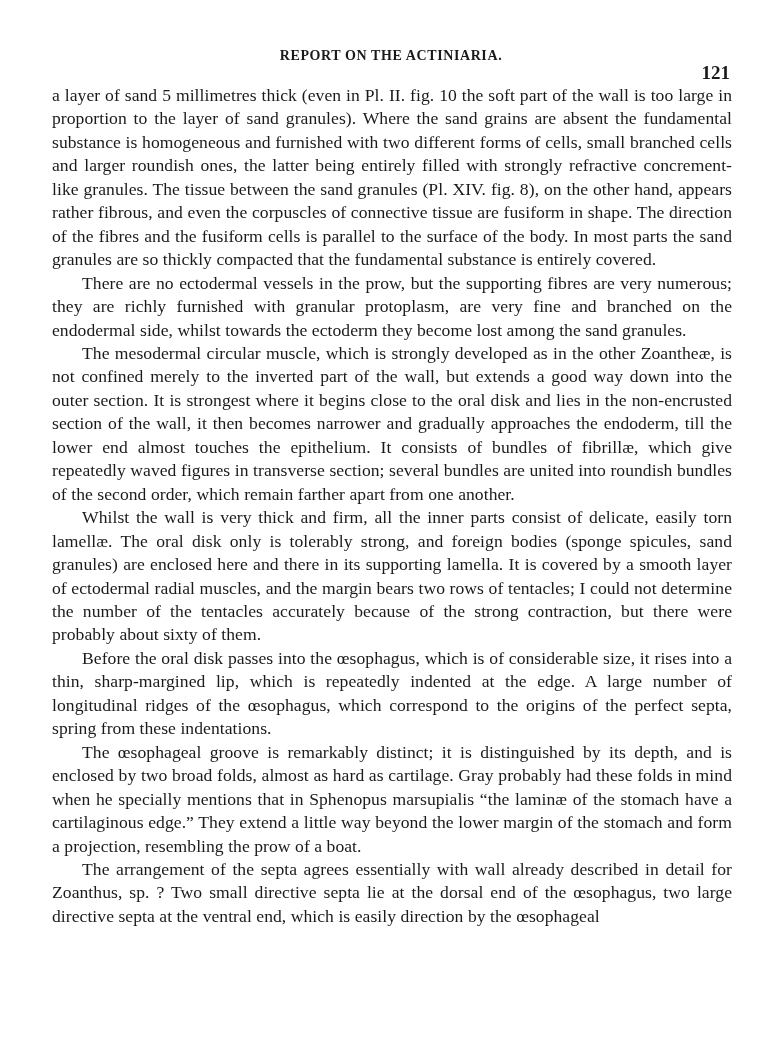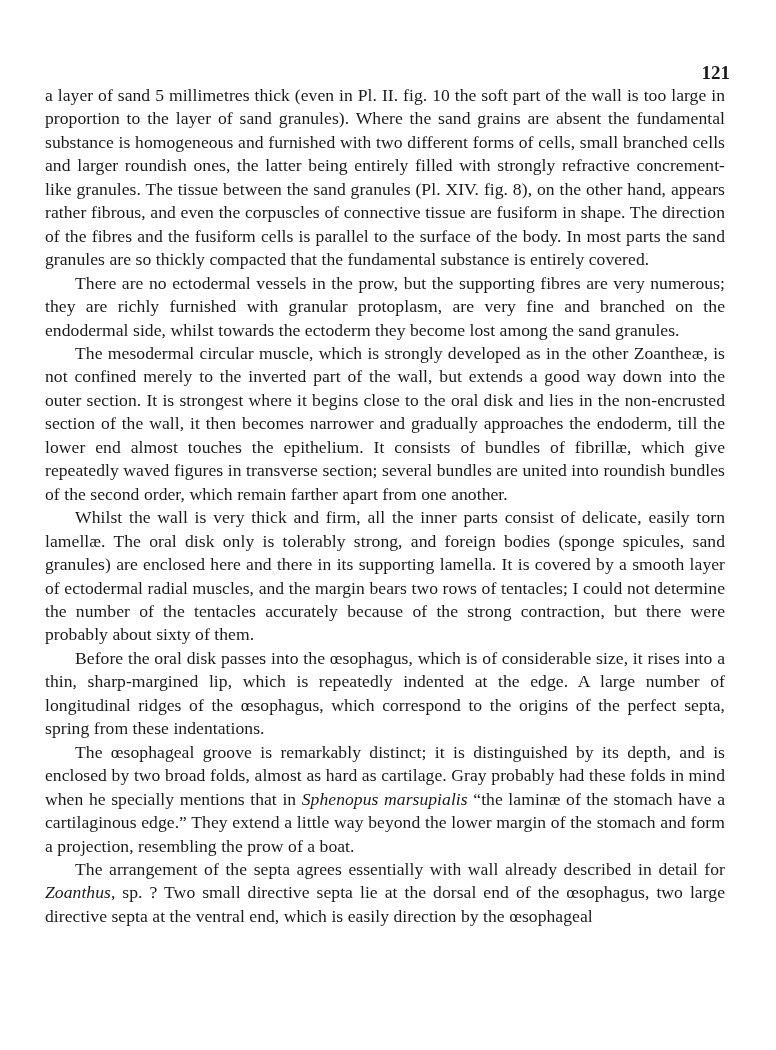--- a/index.html
+++ b/index.html
@@ -16,34 +16,35 @@
     font-family: "Liberation Serif", serif;
     font-size: 14px; letter-spacing: 0.6px; font-weight: bold;
     top: 2px;
   }
   .page-number {
     position: absolute; right: 0; top: 16px;
     font-family: "Liberation Serif", serif;
     font-size: 19px; font-weight: bold;
   }
   .body-text {
-    position: absolute; top: 84px; left: 45px; width: 680px;
+    position: absolute; top: 84px; left: 52px; width: 680px;
     font-family: "Liberation Serif", serif;
     font-size: 17.6px; line-height: 23.45px;
     text-align: justify; hyphens: manual;
     letter-spacing: 0.05px;
   }
   .para { margin: 0; text-indent: 0; }
   .para.indent { text-indent: 30px; }
-  .it { font-style: italic; }
+  .it { }
 </style>
 </head>
 <body>
 
 <div class="page-header">
+  <div class="running-title">REPORT ON THE ACTINIARIA.</div>
   <div class="page-number">121</div>
 </div>
 
 <div class="body-text">
   <p class="para">a layer of sand 5 millimetres thick (even in Pl. II. fig. 10  the soft part of the wall is too large in proportion to the layer of sand granules).  Where the sand grains are absent the fundamental substance is homogeneous and furnished with two different forms of cells, small branched cells and larger roundish ones, the latter being entirely filled with strongly refractive concrement-like granules.  The tissue between the sand granules (Pl. XIV. fig. 8), on the other hand, appears rather fibrous, and even the corpuscles of connective tissue are fusiform in shape.  The direction of the fibres and the fusiform cells is parallel to the surface of the body.  In most parts the sand granules are so thickly compacted that the fundamental substance is entirely covered.</p>
   <p class="para indent">There are no ectodermal vessels in the prow, but the supporting fibres are very numerous; they are richly furnished with granular protoplasm, are very fine and branched on the endodermal side, whilst towards the ectoderm they become lost among the sand granules.</p>
   <p class="para indent">The mesodermal circular muscle, which is strongly developed as in the other Zoantheæ, is not confined merely to the inverted part of the wall, but extends a good way down into the outer section.  It is strongest where it begins close to the oral disk and lies in the non-encrusted section of the wall, it then becomes narrower and gradually approaches the endoderm, till the lower end almost touches the epithelium.  It consists of bundles of fibrillæ, which give repeatedly waved figures in transverse section; several bundles are united into roundish bundles of the second order, which remain farther apart from one another.</p>
   <p class="para indent">Whilst the wall is very thick and firm, all the inner parts consist of delicate, easily torn lamellæ.  The oral disk only is tolerably strong, and foreign bodies (sponge spicules, sand granules) are enclosed here and there in its supporting lamella.  It is covered by a smooth layer of ectodermal radial muscles, and the margin bears two rows of tentacles; I could not determine the number of the tentacles accurately because of the strong con­traction, but there were probably about sixty of them.</p>
   <p class="para indent">Before the oral disk passes into the œsophagus, which is of considerable size, it rises into a thin, sharp-margined lip, which is repeatedly indented at the edge.  A large number of longitudinal ridges of the œsophagus, which correspond to the origins of the perfect septa, spring from these indentations.</p>
   <p class="para indent"><span>The œsophageal groove is remarkably distinct; it is distinguished by its depth, and is enclosed by two broad folds, almost as hard as cartilage.  Gray probably had these folds in mind when he specially mentions that in </span><span class="it">Sphenopus marsupialis</span><span> “the laminæ of the stomach have a cartilaginous edge.”  They extend a little way beyond the lower margin of the stomach and form a projection, resembling the prow of a boat.</span></p>

